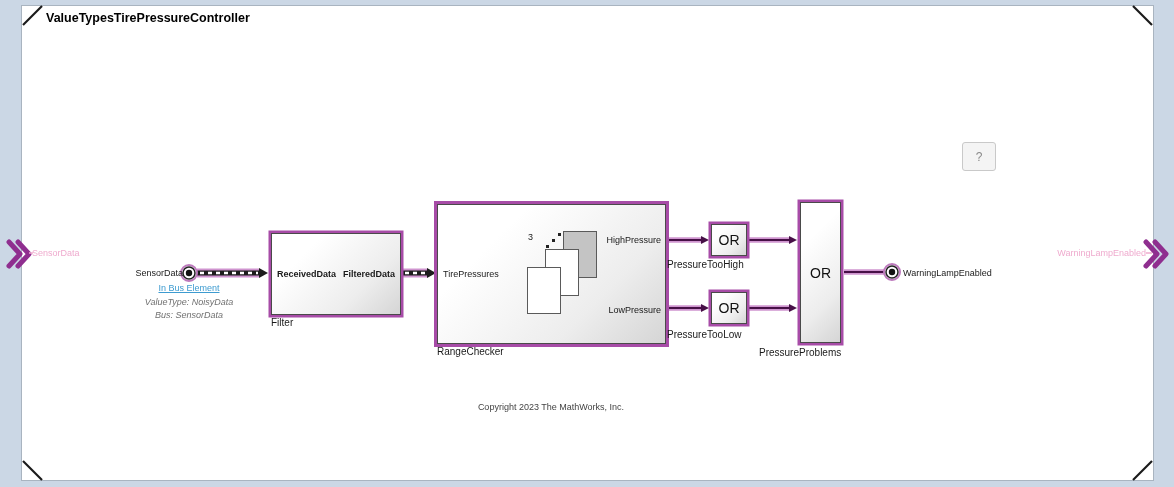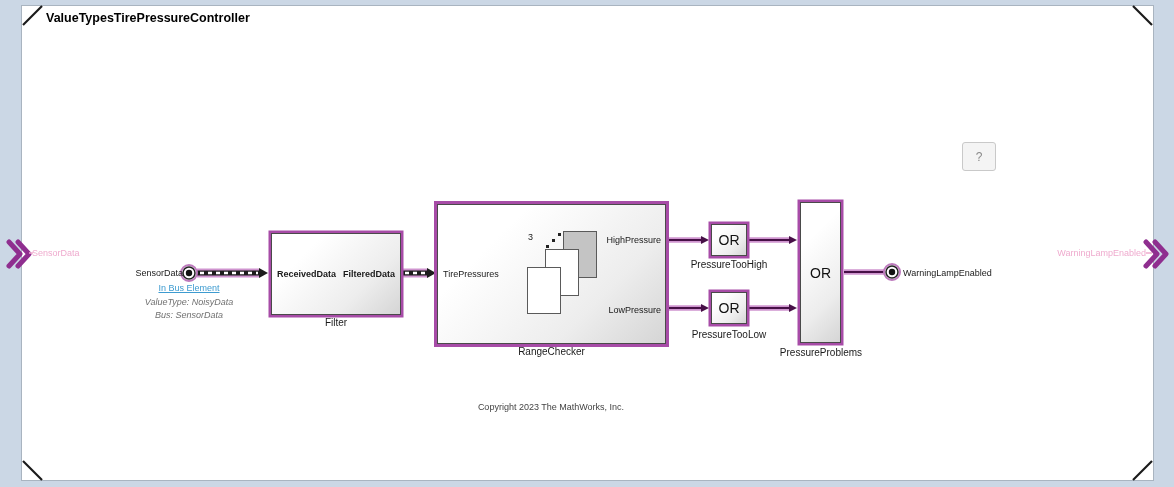--- a/index.html
+++ b/index.html
@@ -31,21 +31,21 @@
   .center { text-align: center; }
   .right { text-align: right; }
   .block {
     position: absolute;
     background: linear-gradient(135deg, #ffffff 25%, #ededed 70%, #d5d5d5 100%);
     border: 1.5px solid #4a4a4a;
     box-shadow: 0 0 0 2.5px #a74ca7;
   }
   .block.thick { box-shadow: 0 0 0 3px #a74ca7; }
   .port-label { position: absolute; font-size: 9px; color: #1a1a1a; white-space: nowrap; }
-  .block-name { position: absolute; font-size: 10px; color: #1a1a1a; text-align: center; white-space: nowrap; }
+  .block-name { position: absolute; font-size: 10px; color: #1a1a1a; white-space: nowrap; }
   .or-text {
     display: flex; align-items: center; justify-content: center;
     width: 100%; height: 100%;
     font-size: 14px; color: #111;
   }
   .icon-rect { position: absolute; border: 1px solid #5a5a5a; }
   .icon-dot { position: absolute; width: 3px; height: 3px; background: #222; }
   .help-btn {
     position: absolute; left: 962px; top: 142px; width: 34px; height: 29px;
     background: #f4f4f4; border: 1px solid #c9c9c9; border-radius: 3px;

